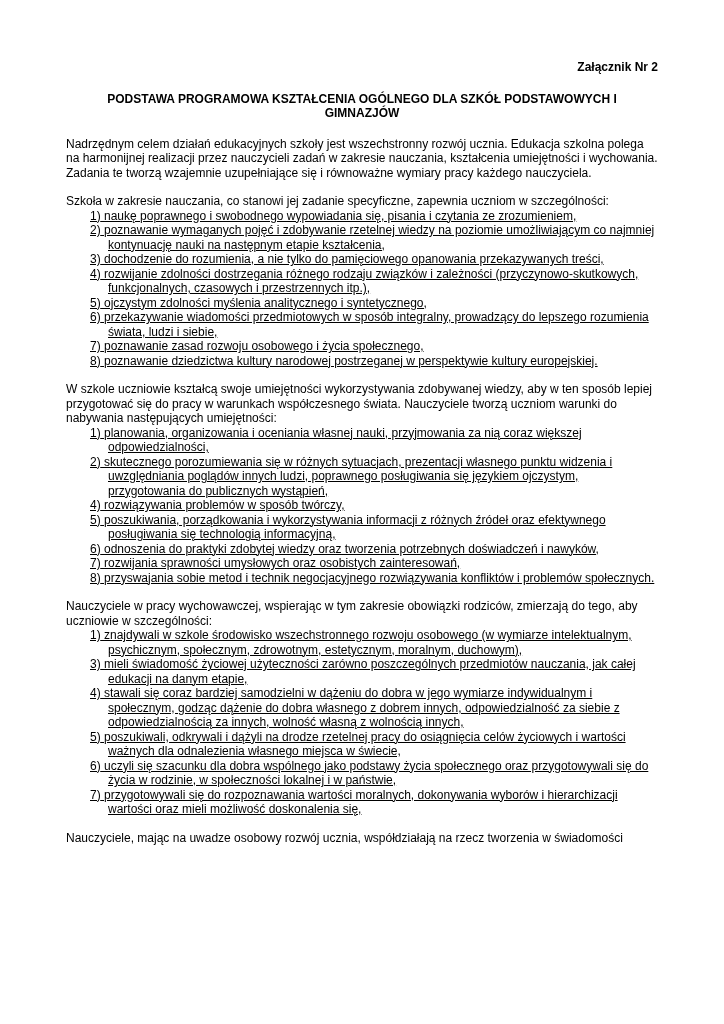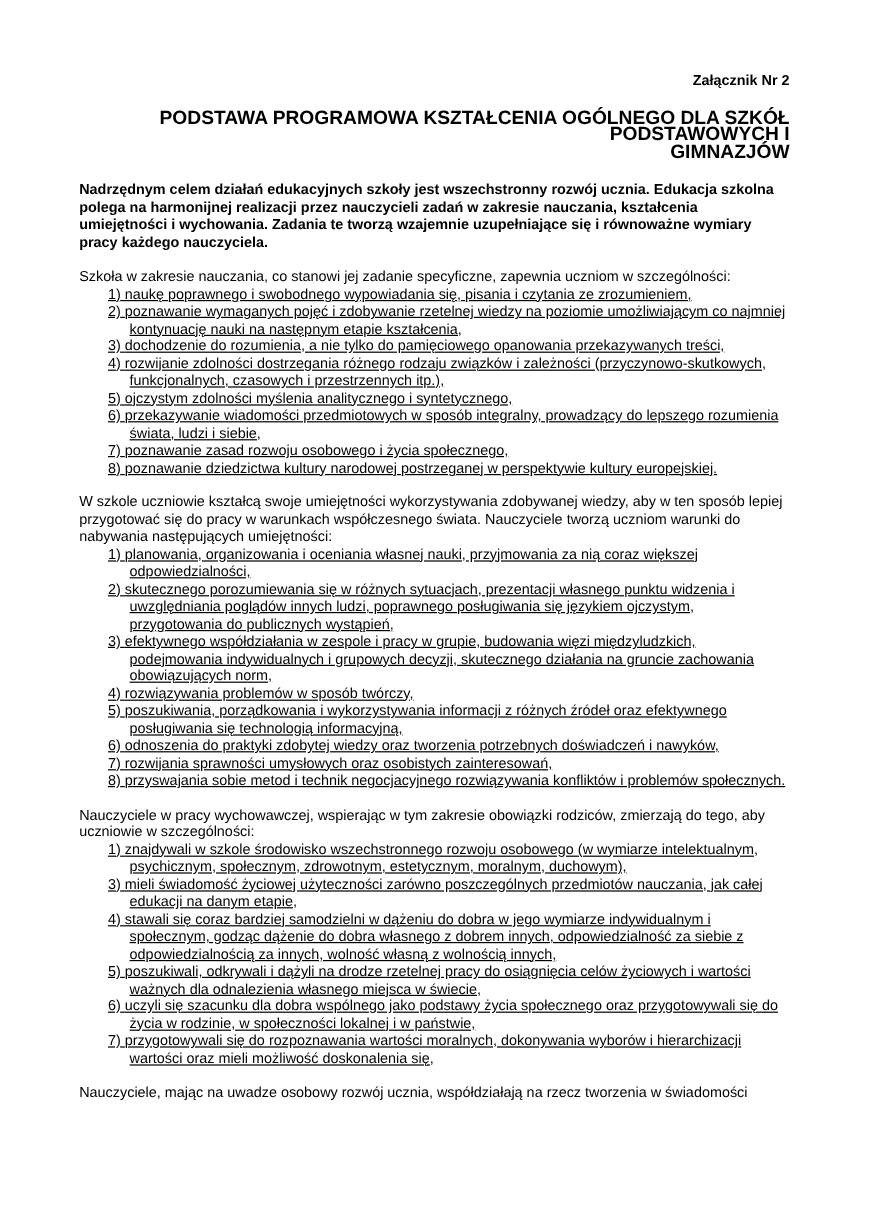--- a/index.html
+++ b/index.html
@@ -18,28 +18,27 @@
     line-height: 14.5px;
     color: #000000;
     overflow: hidden;
   }
   .annex {
     text-align: right;
     font-weight: bold;
     margin: 0 0 17px 0;
   }
   .doc-title {
-    text-align: right;
+    text-align: center;
     font-weight: bold;
-    font-size: 16px;
+    font-size: 12px;
     margin: 0 0 16px 0;
   }
   .para {
     margin: 0 0 14px 0;
-    font-weight: bold;
   }
   .section {
     margin: 0 0 14px 0;
   }
   .lead {
     margin: 0;
   }
   ol.items {
     list-style: none;
     margin: 0;
@@ -90,21 +89,20 @@
 </ol>
   </section>
 
   <section class="section">
     <p class="lead">W szkole uczniowie kształcą swoje umiejętności wykorzystywania zdobywanej wiedzy, aby w ten sposób lepiej przygotować się do pracy w warunkach współczesnego świata. Nauczyciele tworzą uczniom warunki do nabywania następujących umiejętności:</p>
     <ol class="items">
   <li><span class="num">1)</span> <span class="item-text">planowania, organizowania i oceniania własnej nauki, przyjmowania za nią coraz większej odpowiedzialności,</span></li>
 
   <li><span class="num">2)</span> <span class="item-text">skutecznego porozumiewania się w różnych sytuacjach, prezentacji własnego punktu widzenia i uwzględniania poglądów innych ludzi, poprawnego posługiwania się językiem ojczystym, przygotowania do publicznych wystąpień,</span></li>
 
-  <li><span class="num">3)</span> <span class="item-text">efektywnego współdziałania w zespole i pracy w grupie, budowania więzi międzyludzkich, podejmowania indywidualnych i grupowych decyzji, skutecznego działania na gruncie zachowania obowiązujących norm,</span></li>
 
   <li><span class="num">4)</span> <span class="item-text">rozwiązywania problemów w sposób twórczy,</span></li>
 
   <li><span class="num">5)</span> <span class="item-text">poszukiwania, porządkowania i wykorzystywania informacji z różnych źródeł oraz efektywnego posługiwania się technologią informacyjną,</span></li>
 
   <li><span class="num">6)</span> <span class="item-text">odnoszenia do praktyki zdobytej wiedzy oraz tworzenia potrzebnych doświadczeń i nawyków,</span></li>
 
   <li><span class="num">7)</span> <span class="item-text">rozwijania sprawności umysłowych oraz osobistych zainteresowań,</span></li>
 
   <li><span class="num">8)</span> <span class="item-text">przyswajania sobie metod i technik negocjacyjnego rozwiązywania konfliktów i problemów społecznych.</span></li>

